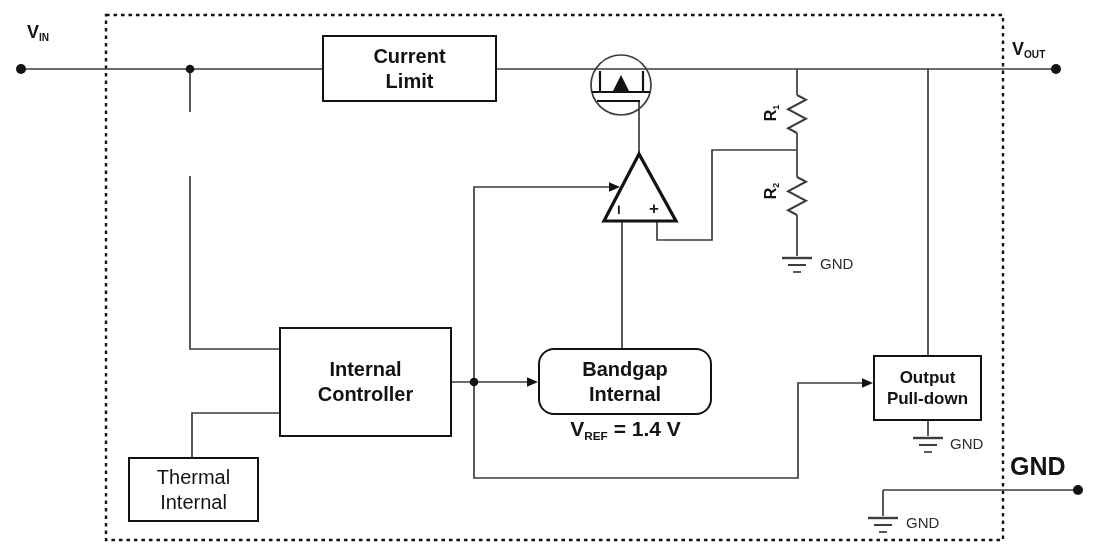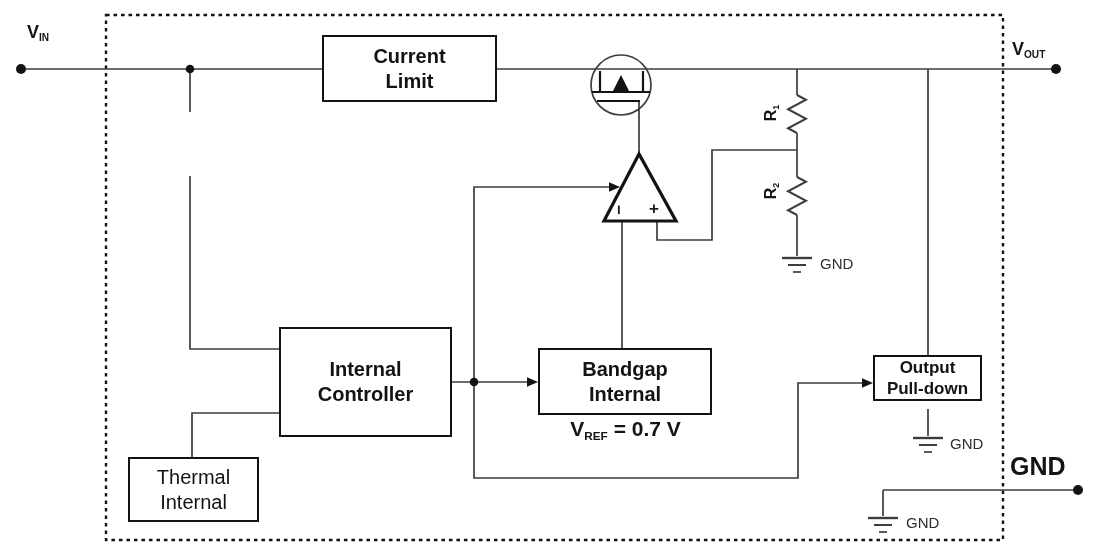--- a/index.html
+++ b/index.html
@@ -108,40 +108,40 @@
   <div class="block" style="left:279px;top:327px;width:173px;height:110px;">
     <span>Internal</span>
     <span>Controller</span>
   </div>
 
   <div class="block light" style="left:128px;top:457px;width:131px;height:65px;">
     <span>Thermal</span>
     <span>Internal</span>
   </div>
 
-  <div class="block" style="left:538px;top:348px;width:174px;height:67px;">
+  <div class="block" style="left:538px;top:348px;width:174px;height:67px;border-radius:16px;">
     <span>Bandgap</span>
     <span>Internal</span>
   </div>
 
-  <div class="block" style="left:873px;top:355px;width:109px;height:46px;font-size:17px;border-width:2px;">
+  <div class="block" style="left:873px;top:355px;width:109px;height:66px;font-size:17px;border-width:2px;">
     <span>Output</span>
     <span>Pull-down</span>
   </div>
 
   <div class="pin-label" style="left:27px;top:22px;">
     <span>V</span><sub>IN</sub>
   </div>
   <div class="pin-label" style="left:1012px;top:39px;">
     <span>V</span><sub>OUT</sub>
   </div>
   <div class="pin-label" style="left:1010px;top:452px;font-size:25px;">GND</div>
 
   <div class="vref">
-    <span>V</span><sub>REF</sub><span class="eq">= 0.7 V</span>
+    <span>V</span><sub>REF</sub><span class="eq">= 1.4 V</span>
   </div>
 
   <div class="r-label" style="left:750px;top:103px;">
     <span>R</span><sub>1</sub>
   </div>
   <div class="r-label" style="left:750px;top:181px;">
     <span>R</span><sub>2</sub>
   </div>
 
   <div class="gnd-small" style="left:820px;top:255px;">GND</div>

